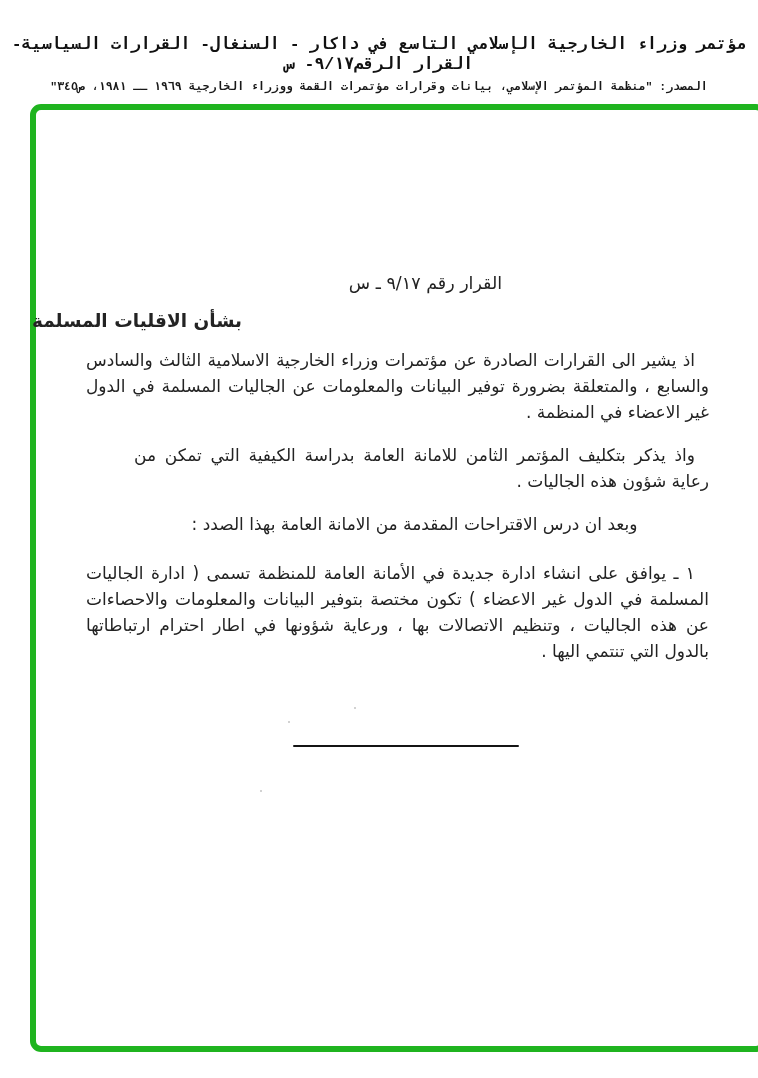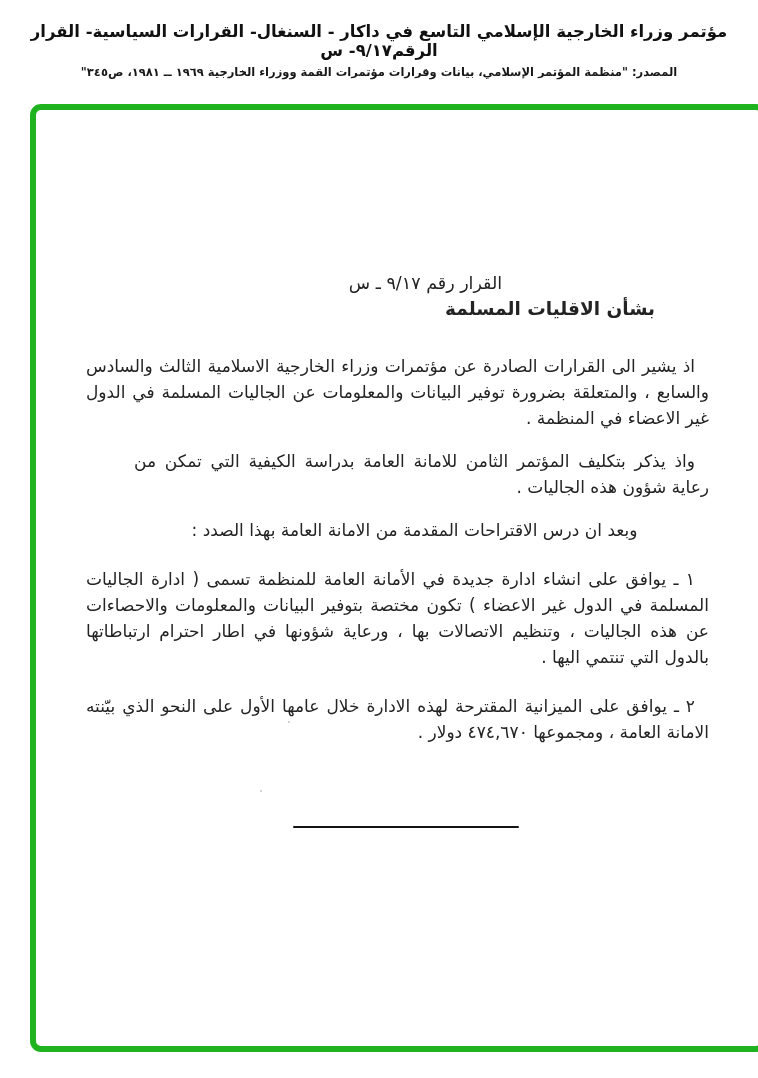--- a/index.html
+++ b/index.html
@@ -12,25 +12,26 @@
     height: 1078px;
     position: relative;
     font-family: "DejaVu Sans", sans-serif;
     color: #1c1c1c;
     overflow: hidden;
   }
 
   
   .page-header {
     position: absolute;
-    top: 22px;
+    top: 34px;
     left: 0;
     right: 0;
     text-align: center;
     direction: rtl;
+    font-family: Liberation Mono, monospace;
   }
   .page-header .line1 {
     font-size: 16.5px;
     font-weight: bold;
     color: #111;
     letter-spacing: 0.2px;
   }
   .page-header .line2 {
     font-size: 11.5px;
     font-weight: bold;
@@ -63,30 +64,30 @@
     color: #232323;
   }
 
   .res-number {
     text-align: center;
     font-size: 17.5px;
     transform: translateX(28px); 
     white-space: nowrap;
   }
   .res-subject {
-    text-align: right;
+    text-align: left;
     font-size: 18.5px;
     font-weight: bold;
-    margin-top: 0;
+    margin-top: 12px;
     transform: translateX(-54px); 
     white-space: nowrap;
   }
 
   .para {
-    margin-top: 31px;
+    margin-top: 13px;
     text-align: justify;
     text-indent: 14px; 
   }
   .para.tight { margin-top: 9px; margin-left: 48px; }
   .para.no-justify { text-align: center; }
 
   .resolution {
     margin-top: 23px;
     text-align: justify;
     text-indent: 14px;
@@ -128,21 +129,20 @@
 
 
     <p class="para">اذ يشير الى القرارات الصادرة عن مؤتمرات وزراء الخارجية الاسلامية الثالث والسادس والسابع ، والمتعلقة بضرورة توفير البيانات والمعلومات عن الجاليات المسلمة في الدول غير الاعضاء في المنظمة .</p>
 
     <p class="para tight">واذ يذكر بتكليف المؤتمر الثامن للامانة العامة بدراسة الكيفية التي تمكن من رعاية شؤون هذه الجاليات .</p>
 
     <p class="para tight no-justify">وبعد ان درس الاقتراحات المقدمة من الامانة العامة بهذا الصدد :</p>
 
     <p class="resolution">١ ـ يوافق على انشاء ادارة جديدة في الأمانة العامة للمنظمة تسمى ( ادارة الجاليات المسلمة في الدول غير الاعضاء ) تكون مختصة بتوفير البيانات والمعلومات والاحصاءات عن هذه الجاليات ، وتنظيم الاتصالات بها ، ورعاية شؤونها في اطار احترام ارتباطاتها بالدول التي تنتمي اليها .</p>
 
-    <p class="resolution">٢ ـ يوافق على الميزانية المقترحة لهذه الادارة خلال عامها الأول على النحو الذي بيّنته الامانة العامة ، ومجموعها ٤٧٤,٦٧٠ دولار .</p>
 
     <div class="divider"></div>
   </div>
 </div>
 
 <div class="speckle s1"></div>
 <div class="speckle s2"></div>
 <div class="speckle s3"></div>
 
 </body></html>

